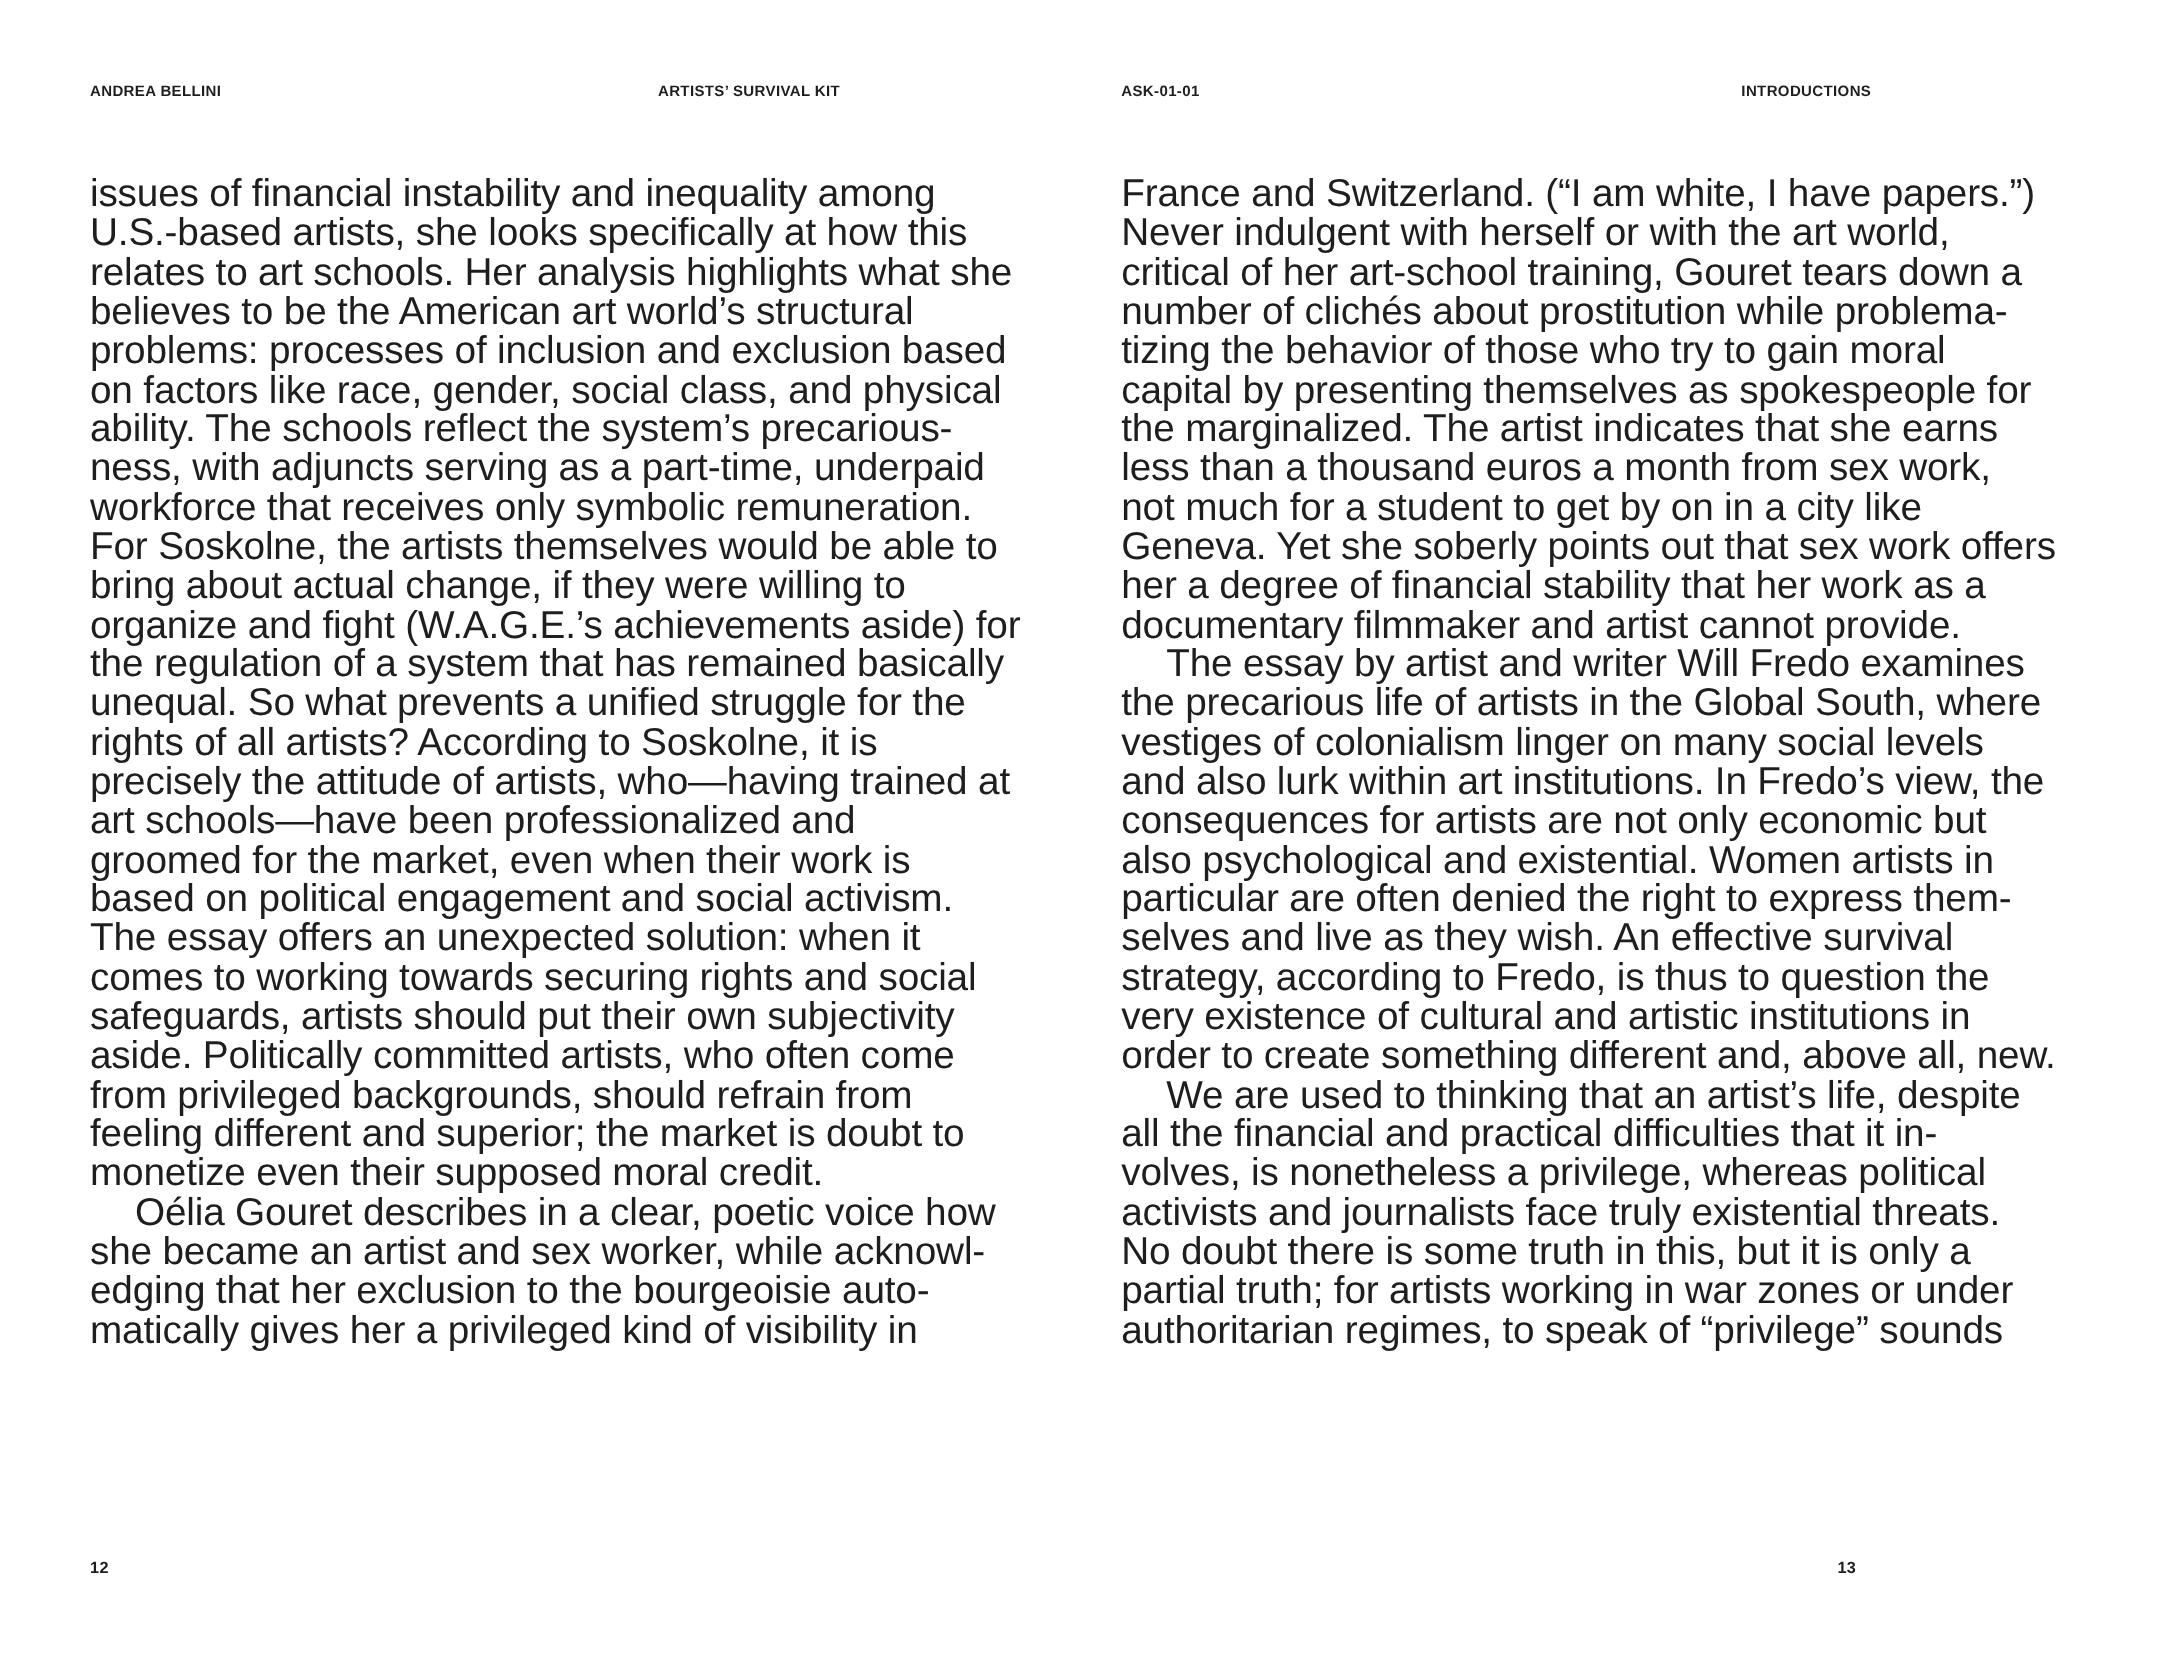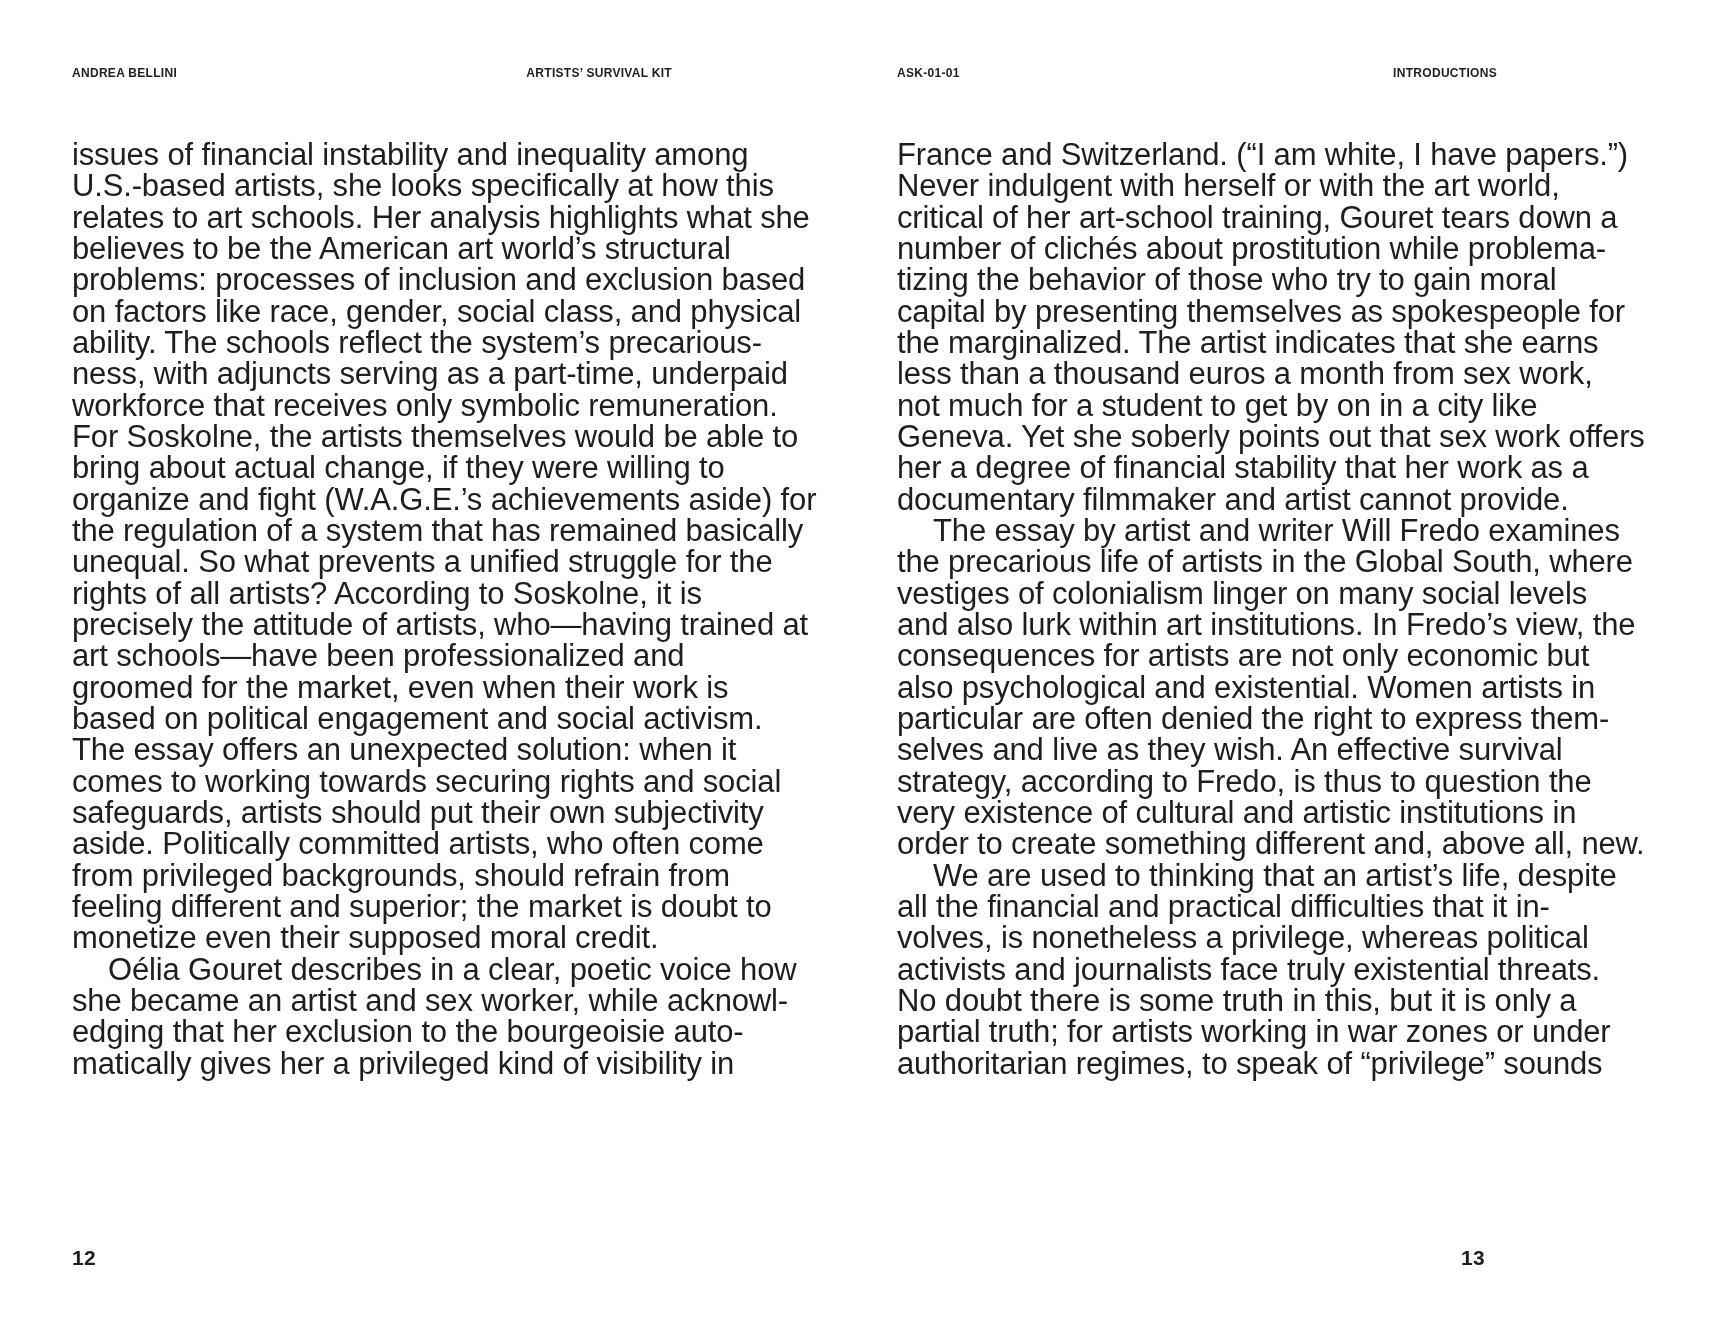--- a/index.html
+++ b/index.html
@@ -51,21 +51,21 @@
     letter-spacing: -0.15px;
     white-space: nowrap;
   }
   .body-text .line.indent {
     padding-left: 36px;
   }
 
   .folio {
     position: absolute;
     top: 1246px;
-    font-size: 21px;
+    font-size: 13px;
     font-weight: 700;
     letter-spacing: 0.3px;
   }
   .page.left  .folio { left: 0; }
   .page.right .folio { right: 12px; }
 </style>
 </head>
 <body>
 
 <div class="spread">

